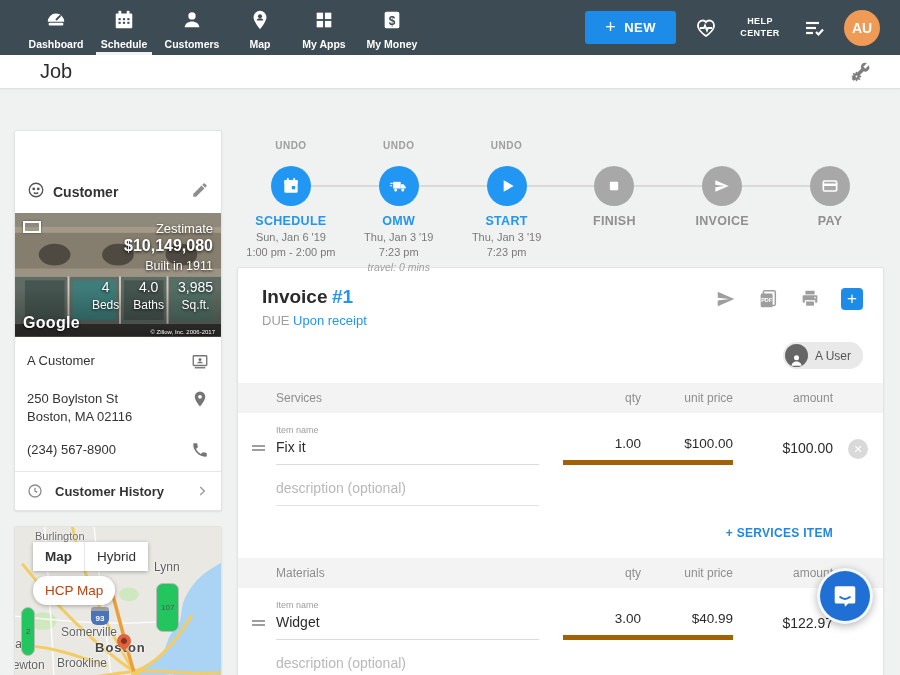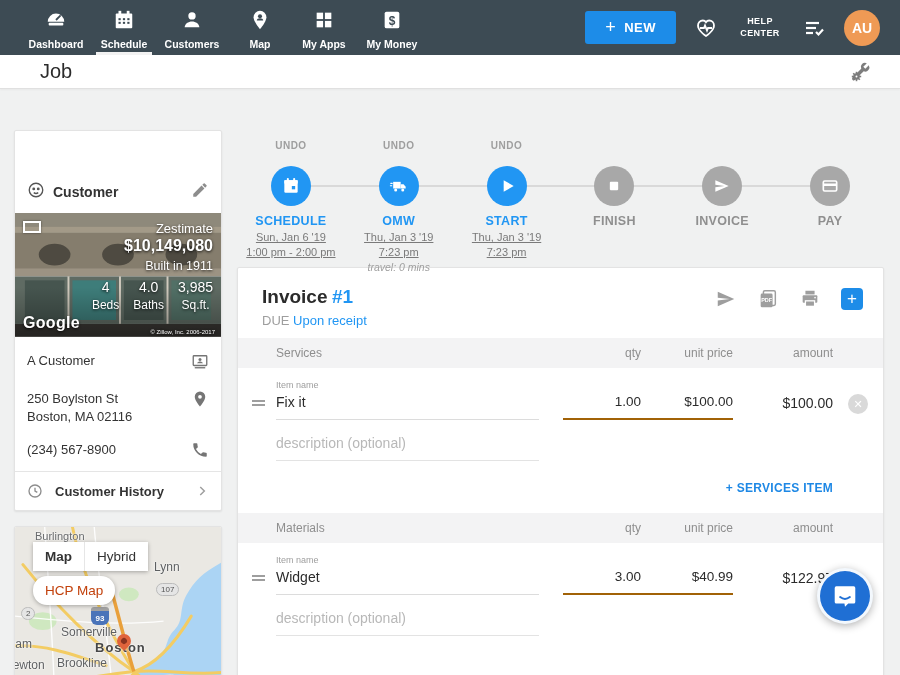--- a/index.html
+++ b/index.html
@@ -68,22 +68,22 @@
   .hist-row svg.clock { width:16px; height:16px; margin-right:12px; }
   .hist-label { flex:1; font-size:13px; font-weight:bold; color:#333; }
 
   
   .map-card { margin-top:15px; height:335px; position:relative; overflow:hidden; }
   .map-card svg.mapbg { position:absolute; inset:0; }
   .map-place { position:absolute; font-size:11px; color:#67696b; white-space:nowrap;
     text-shadow:0 0 2px #fff,0 0 2px #fff; }
   .map-place.big { font-size:13px; color:#474747; font-weight:bold; letter-spacing:1px; }
   .map-place.med { font-size:12px; color:#5d5f61; }
-  .rshield { position:absolute; font-size:8px; color:#555; background:#e5e5e5;
-    border:1px solid #bbb; border-radius:7px; padding:1px 4px; }
+  .rshield { position:absolute; font-size:8px; color:#555; background:#22c55e;
+    border:1px solid #bbb; border-radius:7px; padding:19px 4px; }
   .ishield { position:absolute; width:18px; height:18px; background:#4a74b9; border-radius:3px 3px 6px 6px;
     color:#fff; font-size:8px; font-weight:bold; text-align:center; line-height:15px;
     border-top:4px solid #a3a3a3; }
   .map-btns { position:absolute; top:15px; left:18px; display:flex;
     box-shadow:0 1px 4px rgba(0,0,0,.3); }
   .map-btn { background:#fff; font-size:13.5px; padding:7px 12px; color:#333; cursor:pointer; }
   .map-btn.sel { font-weight:bold; }
   .map-btn + .map-btn { border-left:1px solid #e6e6e6; }
   .hcp-btn { position:absolute; top:49px; left:18px; background:#fff; font-size:13.5px;
     color:#c2410c; padding:7px 12px; box-shadow:0 1px 4px rgba(0,0,0,.3); cursor:pointer;border-radius:14px; }
@@ -102,21 +102,21 @@
   .tl-step { flex:1; text-align:center; }
   .tl-undo { height:16px; font-size:10px; font-weight:bold; letter-spacing:.5px; color:#9e9e9e; cursor:pointer; }
   .tl-circle { width:40px; height:40px; border-radius:50%; margin:10px auto 0;
     display:flex; align-items:center; justify-content:center; position:relative; z-index:1; cursor:pointer; }
   .tl-circle.done { background:#2196f3; }
   .tl-circle.todo { background:#a8a8a8; }
   .tl-circle svg { width:20px; height:20px; }
   .tl-label { margin-top:8px; font-size:12.5px; font-weight:bold; letter-spacing:.3px; }
   .tl-step.done .tl-label { color:#2196f3; }
   .tl-step.todo .tl-label { color:#8f8f8f; }
-  .tl-date { font-size:11px; color:#7a7a7a; line-height:1.4; margin-top:2px;text-decoration:underline; }
+  .tl-date { font-size:11px; color:#7a7a7a; line-height:1.4; margin-top:2px; }
   .tl-note { font-size:10.5px; color:#9e9e9e; font-style:italic; }
 
   
   .invoice-card { margin-top:5px; padding-bottom:10px; min-height:420px; }
   .inv-head { padding:18px 24px 10px; position:relative; }
   .inv-title { font-size:19px; font-weight:bold; color:#2b2b2b; }
   .inv-num { color:#2196f3; font-weight:bold; }
   .inv-due { margin-top:5px; font-size:13px; }
   .due-label { color:#9e9e9e; }
   .due-value { color:#2196f3; cursor:pointer; }
@@ -141,21 +141,21 @@
 
   .band { background:#f3f3f4; height:30px; font-size:12px; color:#8e8e8e; }
   .band .col-name { padding-left:38px; }
 
   .item-row { padding:12px 0 0 14px; align-items:flex-end; }
   .drag { width:24px; padding-bottom:12px; cursor:grab; }
   .drag span { display:block; width:13px; height:2px; background:#9e9e9e; margin:2px 0; }
   .name-field { position:relative; padding-top:14px; margin-right:24px; }
   .float-label { position:absolute; top:0; left:0; font-size:9px; color:#9e9e9e; }
   .field-val { font-size:14px; color:#2b2b2b; border-bottom:1px solid #dcdcdc; padding-bottom:9px; }
-  .num-val { display:block; font-size:13.5px; color:#2b2b2b; border-bottom:2px solid #a16207;
+  .num-val { display:block; font-size:13.5px; color:#2b2b2b; border-bottom:5px solid #a16207;
     padding-bottom:9px; }
   .amt-val { font-size:14px; color:#2b2b2b; padding-bottom:9px; display:block; }
   .remove-btn { width:20px; height:20px; border-radius:50%; background:#d9d9d9; color:#fff;
     border:none; font-size:11px; line-height:20px; text-align:center; cursor:pointer; margin-bottom:6px; }
   .desc-row { padding:14px 0 0 38px;justify-content:center; }
   .desc-input { width:100%; border:none; border-bottom:1px solid #e3e3e3; background:transparent;
     font-family:"Liberation Sans",sans-serif; font-size:14px; color:#333; padding-bottom:9px; outline:none; }
   .desc-input::placeholder { color:#b8b8b8; }
   .add-link { text-align:right; padding:20px 50px 18px 0; font-size:12px; font-weight:bold;
     color:#1e88e5; letter-spacing:.3px; cursor:pointer; }
@@ -530,20 +530,31 @@
               <svg viewBox="0 0 24 24" fill="#9e9e9e">
                 <rect x="7" y="3" width="10" height="4"></rect>
                 <rect x="4" y="8" width="16" height="8" rx="1"></rect>
                 <rect x="7" y="14" width="10" height="6" fill="#9e9e9e" stroke="#fff" stroke-width="1.4"></rect>
                 <circle cx="17.5" cy="10.5" r=".9" fill="#fff"></circle>
               </svg>
             </span>
           <button class="plus-btn">+</button>
         </div>
       </div>
+      <div class="assignee-row">
+        <div class="user-chip">
+          <span class="chip-av">
+              <svg viewBox="0 0 24 24" fill="#fff">
+                <circle cx="12" cy="9" r="4"></circle>
+                <path d="M4 22c0-4.5 4-7 8-7s8 2.5 8 7z"></path>
+              </svg>
+            </span>
+          <span class="chip-name">A User</span>
+        </div>
+      </div>
 
       <div class="band cols">
         <span class="col-name">Services</span>
         <span class="col-qty">qty</span>
         <span class="col-unit">unit price</span>
         <span class="col-amt">amount</span>
         <span class="col-x"></span>
       </div>
       <div class="cols item-row">
         <span class="drag">

